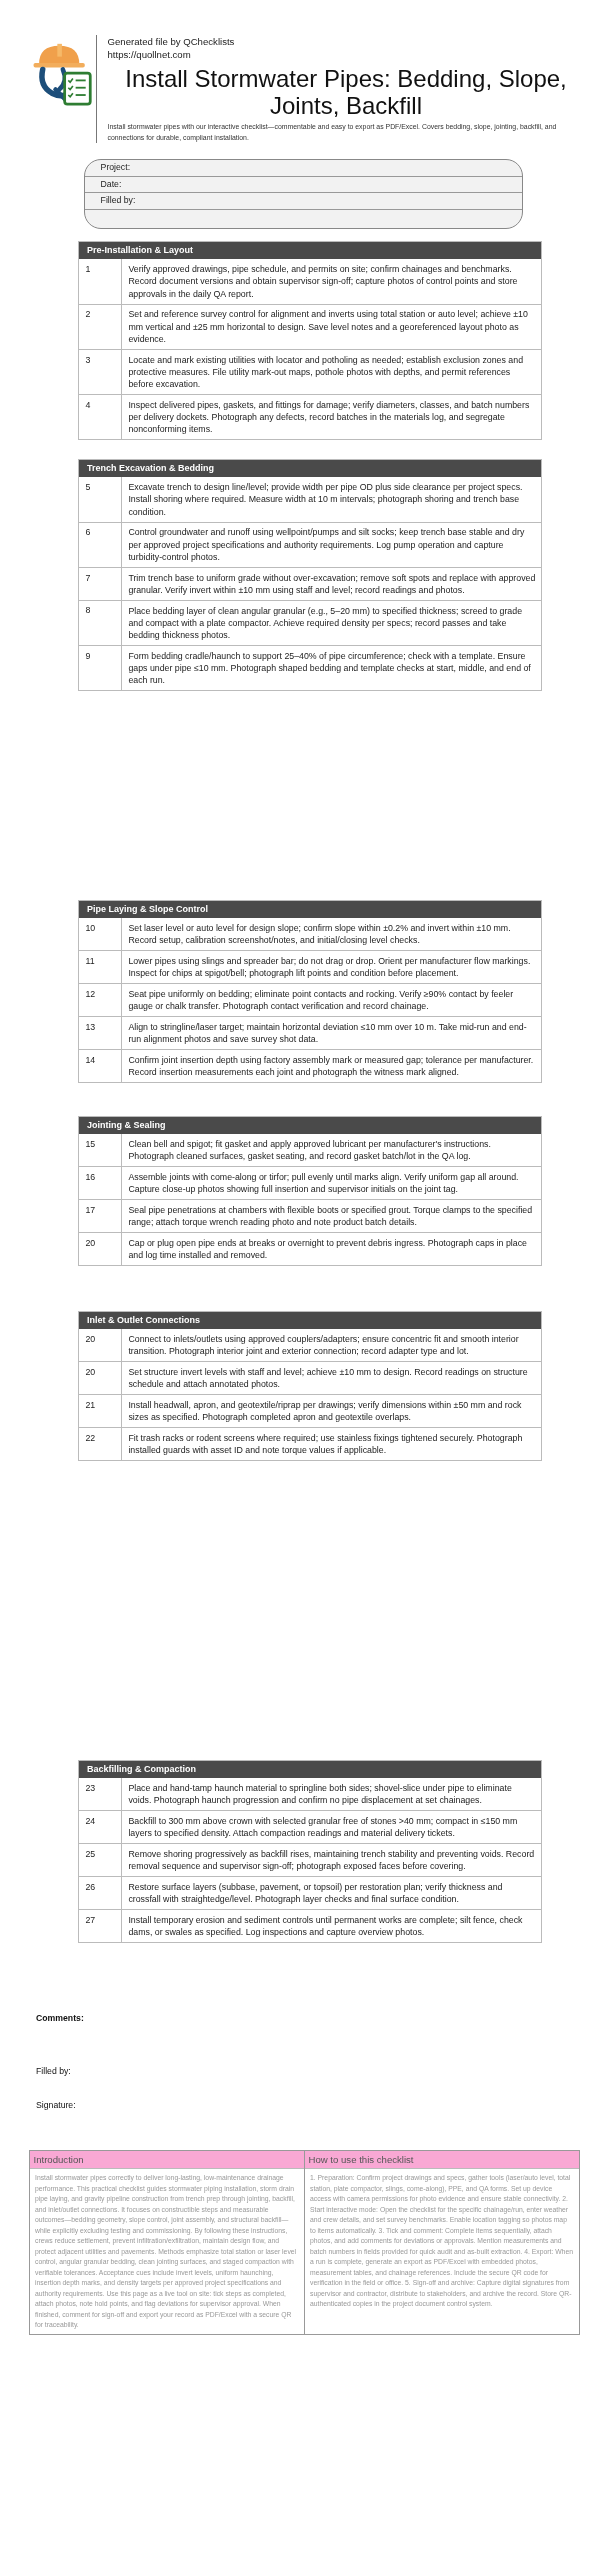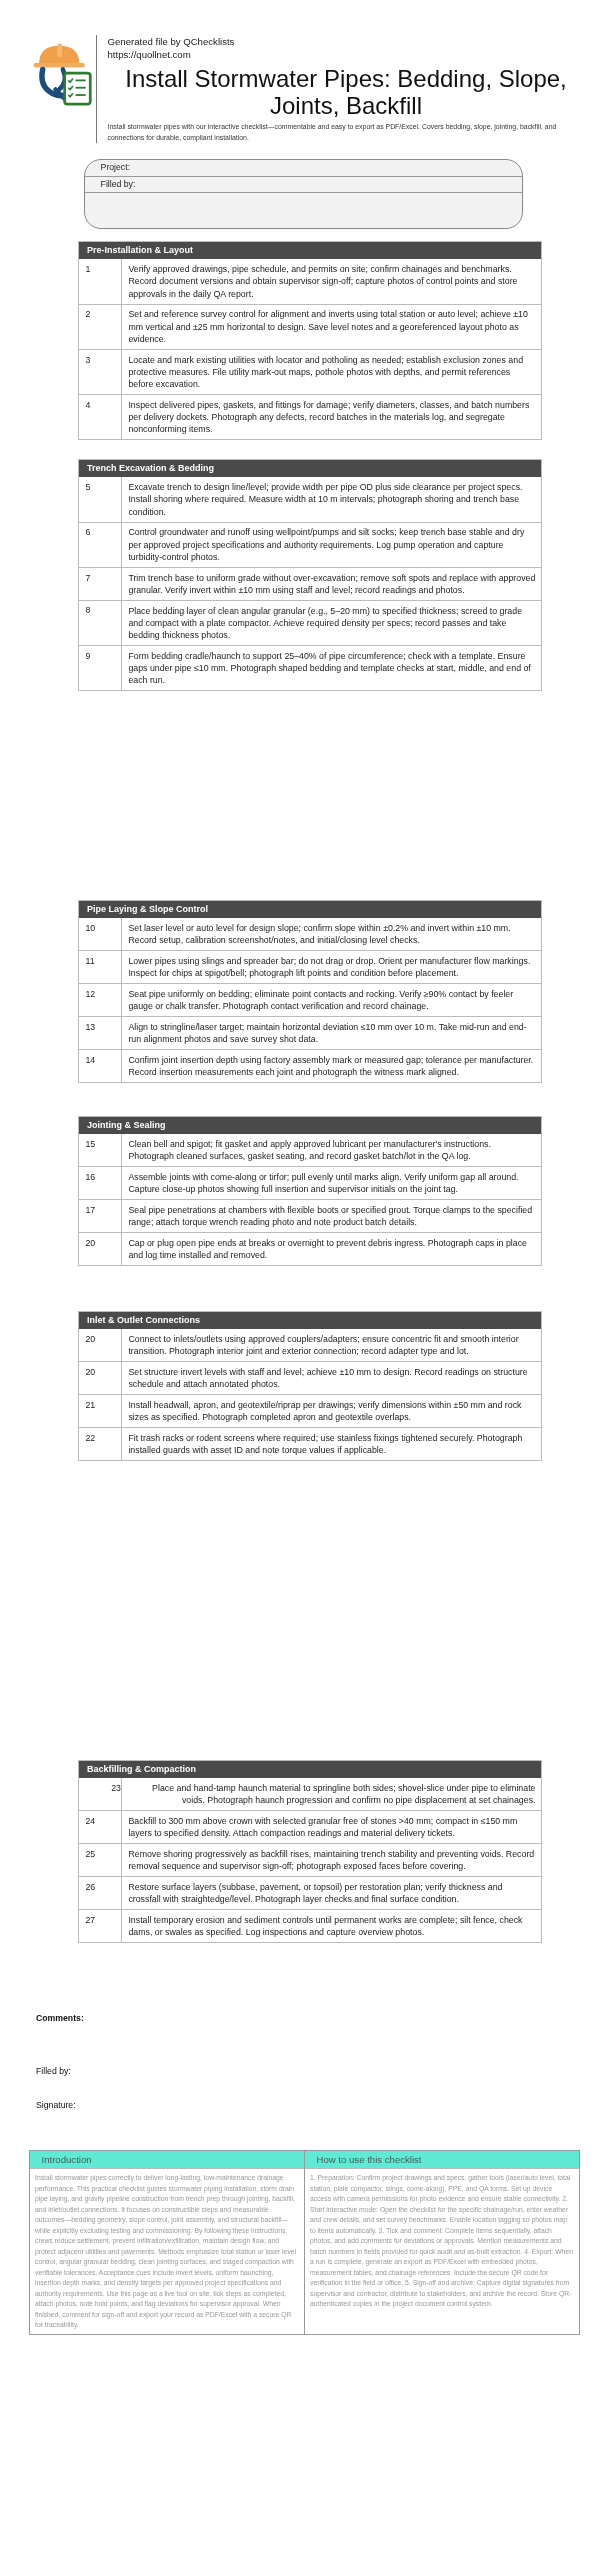--- a/index.html
+++ b/index.html
@@ -45,21 +45,21 @@
   .desc { flex: 1; font-size: 8.8px; line-height: 12.3px; padding: 3.7px 5.5px 3.7px 6.4px; color: #222; }
 
   
   .foot-label { position: absolute; left: 36px; font-size: 8.7px; color: #111; }
   .foot-label.bold { font-weight: bold; }
 
   
   .panels { position: absolute; left: 28.5px; top: 2101px; width: 551px; height: 185px; border: 1.4px solid #999; display: flex; }
   .panel { flex: 1; }
   .panel + .panel { border-left: 1.4px solid #999; }
-  .panel-head { background: #5eead4; border-bottom: 1.4px solid #bbb; height: 18.4px; line-height: 18.4px; font-size: 9.6px; padding-left: 12px; color: #555; }
+  .panel-head { background: #f9a8d4; border-bottom: 1.4px solid #bbb; height: 18.4px; line-height: 18.4px; font-size: 9.6px; padding-left: 4px; color: #555; }
   .panel-body { font-size: 6.8px; line-height: 10.5px; color: #999; padding: 3.7px 5.5px 0 5.5px; }
 </style>
 </head>
 <body>
 
 <div class="header">
   <div class="logo">
     <svg width="66" height="64" viewBox="0 0 72 70">
 
       <path d="M12 24 Q12 4 34 4 Q56 4 56 24 Z" fill="#f0a04b"></path>
@@ -83,20 +83,21 @@
   <div class="header-text">
     <div class="gen-line">Generated file by QChecklists</div>
     <div class="url-line">https://quollnet.com</div>
     <h1 class="doc-title" style="margin-bottom:0">Install Stormwater Pipes: Bedding, Slope, Joints, Backfill</h1>
     <div class="doc-sub">Install stormwater pipes with our interactive checklist—commentable and easy to export as PDF/Excel. Covers bedding, slope, jointing, backfill, and connections for durable, compliant installation.</div>
   </div>
 </div>
 
 <div class="info-box">
   <div class="info-row">Project:</div>
+  <div class="info-row">Date:</div>
   <div class="info-row">Filled by:</div>
   <div class="info-row empty"></div>
 </div>
 
 <div id="sections-root">
     <div class="section" style="top: 241px;">
       <div class="section-head">Pre-Installation &amp; Layout</div>
       <div class="row" style="border-top: none;">
         <div class="num">1</div>
         <div class="desc">Verify approved drawings, pipe schedule, and permits on site; confirm chainages and benchmarks. Record document versions and obtain supervisor sign-off; capture photos of control points and store approvals in the daily QA report.</div>
@@ -193,21 +194,21 @@
         <div class="num">21</div>
         <div class="desc">Install headwall, apron, and geotextile/riprap per drawings; verify dimensions within ±50 mm and rock sizes as specified. Photograph completed apron and geotextile overlaps.</div>
       </div>
       <div class="row">
         <div class="num">22</div>
         <div class="desc">Fit trash racks or rodent screens where required; use stainless fixings tightened securely. Photograph installed guards with asset ID and note torque values if applicable.</div>
       </div>
     </div>
     <div class="section" style="top: 1760px;">
       <div class="section-head">Backfilling &amp; Compaction</div>
-      <div class="row" style="border-top: none; text-align: right;">
+      <div class="row" style="border-top: none;">
         <div class="num">23</div>
         <div class="desc">Place and hand-tamp haunch material to springline both sides; shovel-slice under pipe to eliminate voids. Photograph haunch progression and confirm no pipe displacement at set chainages.</div>
       </div>
       <div class="row">
         <div class="num">24</div>
         <div class="desc">Backfill to 300 mm above crown with selected granular free of stones &gt;40 mm; compact in ≤150 mm layers to specified density. Attach compaction readings and material delivery tickets.</div>
       </div>
       <div class="row">
         <div class="num">25</div>
         <div class="desc">Remove shoring progressively as backfill rises, maintaining trench stability and preventing voids. Record removal sequence and supervisor sign-off; photograph exposed faces before covering.</div>

